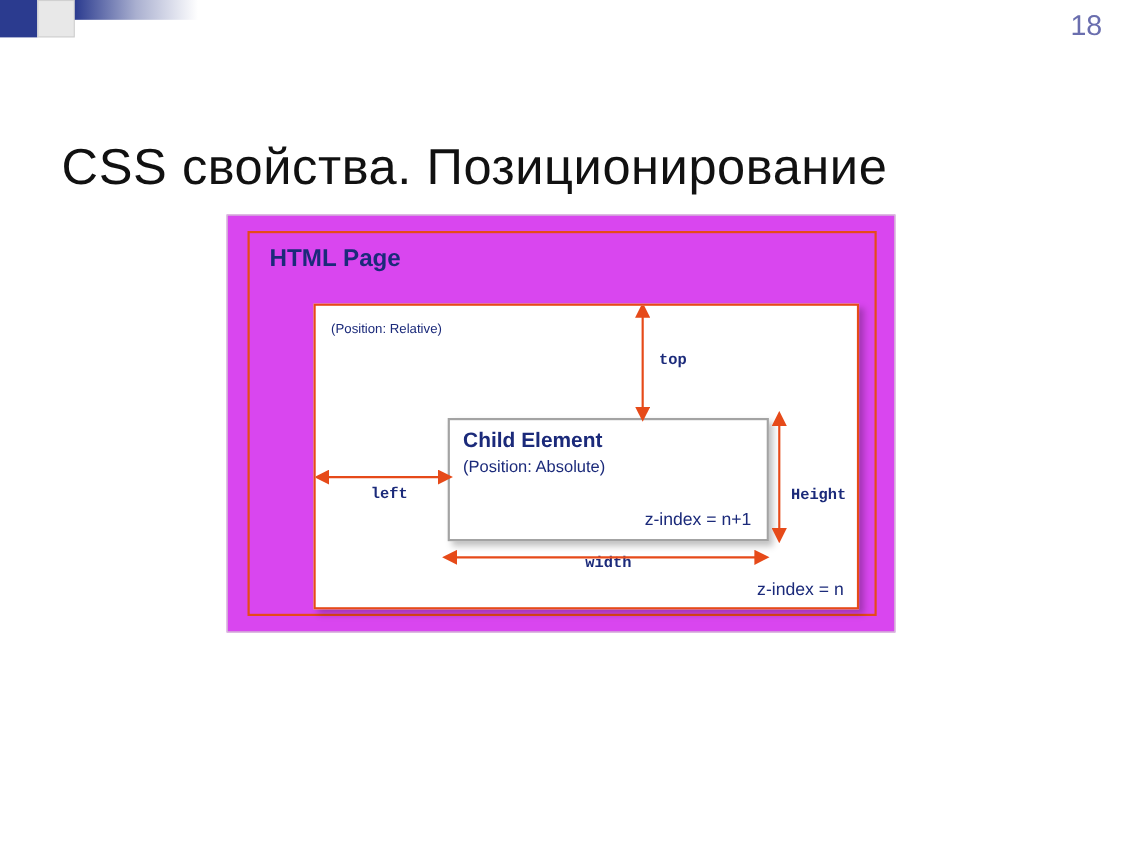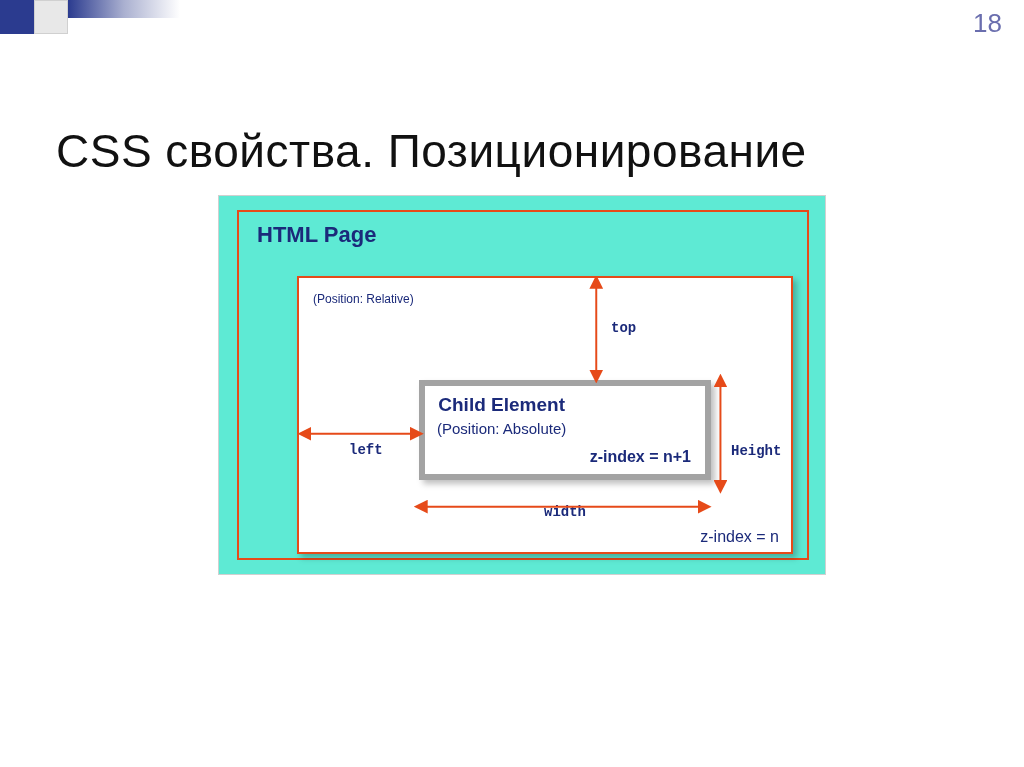--- a/index.html
+++ b/index.html
@@ -36,25 +36,25 @@
     left: 56px;
     font-size: 46px;
     color: #111;
     font-weight: 400;
     letter-spacing: 0.5px;
     margin-top: 28px;
   }
   .diagram-frame {
     position: absolute;
     top: 195px;
-    left: 218px;
+    left: 206px;
     width: 608px;
     height: 380px;
     border: 1px solid #d0d0d0;
-    background: #5eead4;
+    background: #d946ef;
   }
   .html-page {
     position: absolute;
     top: 14px;
     left: 18px;
     width: 572px;
     height: 350px;
     border: 2px solid #e64a19;
   }
   .html-page-label {
@@ -83,41 +83,40 @@
     color: #1b2a7a;
     font-family: Verdana, Arial, sans-serif;
   }
   .parent-label .p-title { font-weight: bold; font-size: 20px; }
   .parent-label .p-sub { font-size: 12px; margin-top: 4px; }
   .child {
     position: absolute;
     top: 102px;
     left: 120px;
     width: 292px;
-    height: 100px;
-    border: 6px solid #a3a3a3;
+    height: 112px;
+    border: 2px solid #a3a3a3;
     box-shadow: 4px 4px 6px rgba(0,0,0,0.25);
     background: #fff;
-    text-align: center;
   }
   .child-label {
     position: absolute;
     top: 8px;
     left: 12px;
     color: #1b2a7a;
     font-family: Verdana, Arial, sans-serif;
   }
   .child-label .c-title { font-weight: bold; font-size: 19px; }
   .child-label .c-sub { font-size: 15px; margin-top: 4px; }
   .zindex-child {
     position: absolute;
     bottom: 8px;
     right: 14px;
     color: #1b2a7a;
-    font-weight: bold;
+    font-weight: normal;
     font-size: 16px;
     font-family: Verdana, Arial, sans-serif;
   }
   .zindex-parent {
     position: absolute;
     bottom: 6px;
     right: 12px;
     color: #1b2a7a;
     font-weight: normal;
     font-size: 16px;

